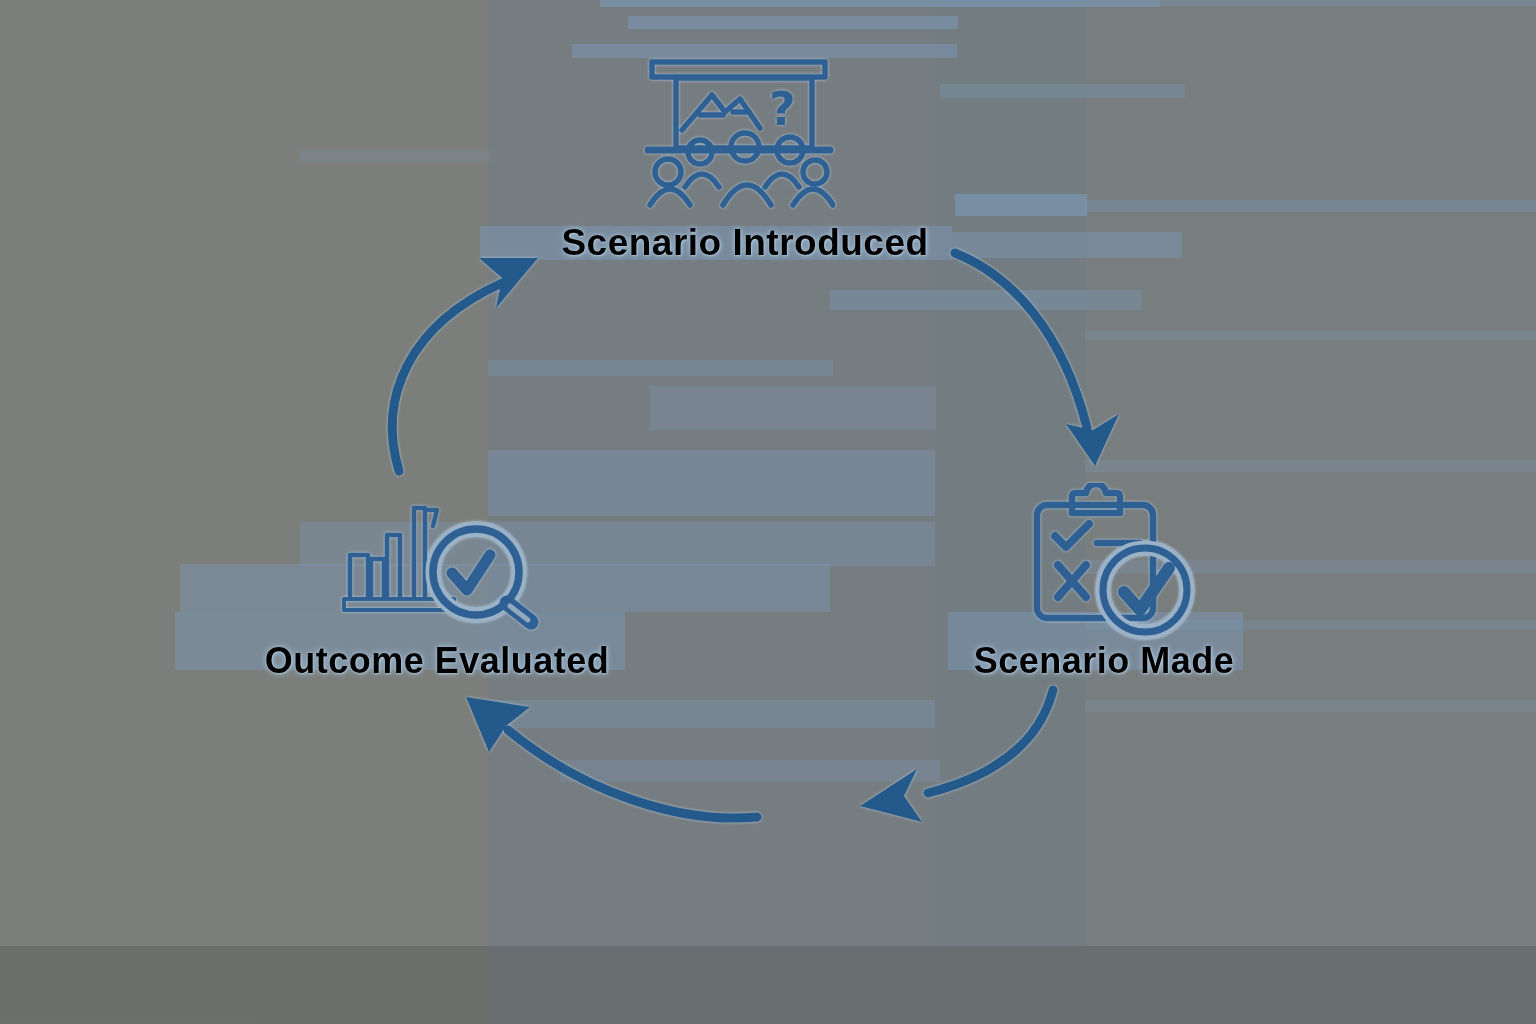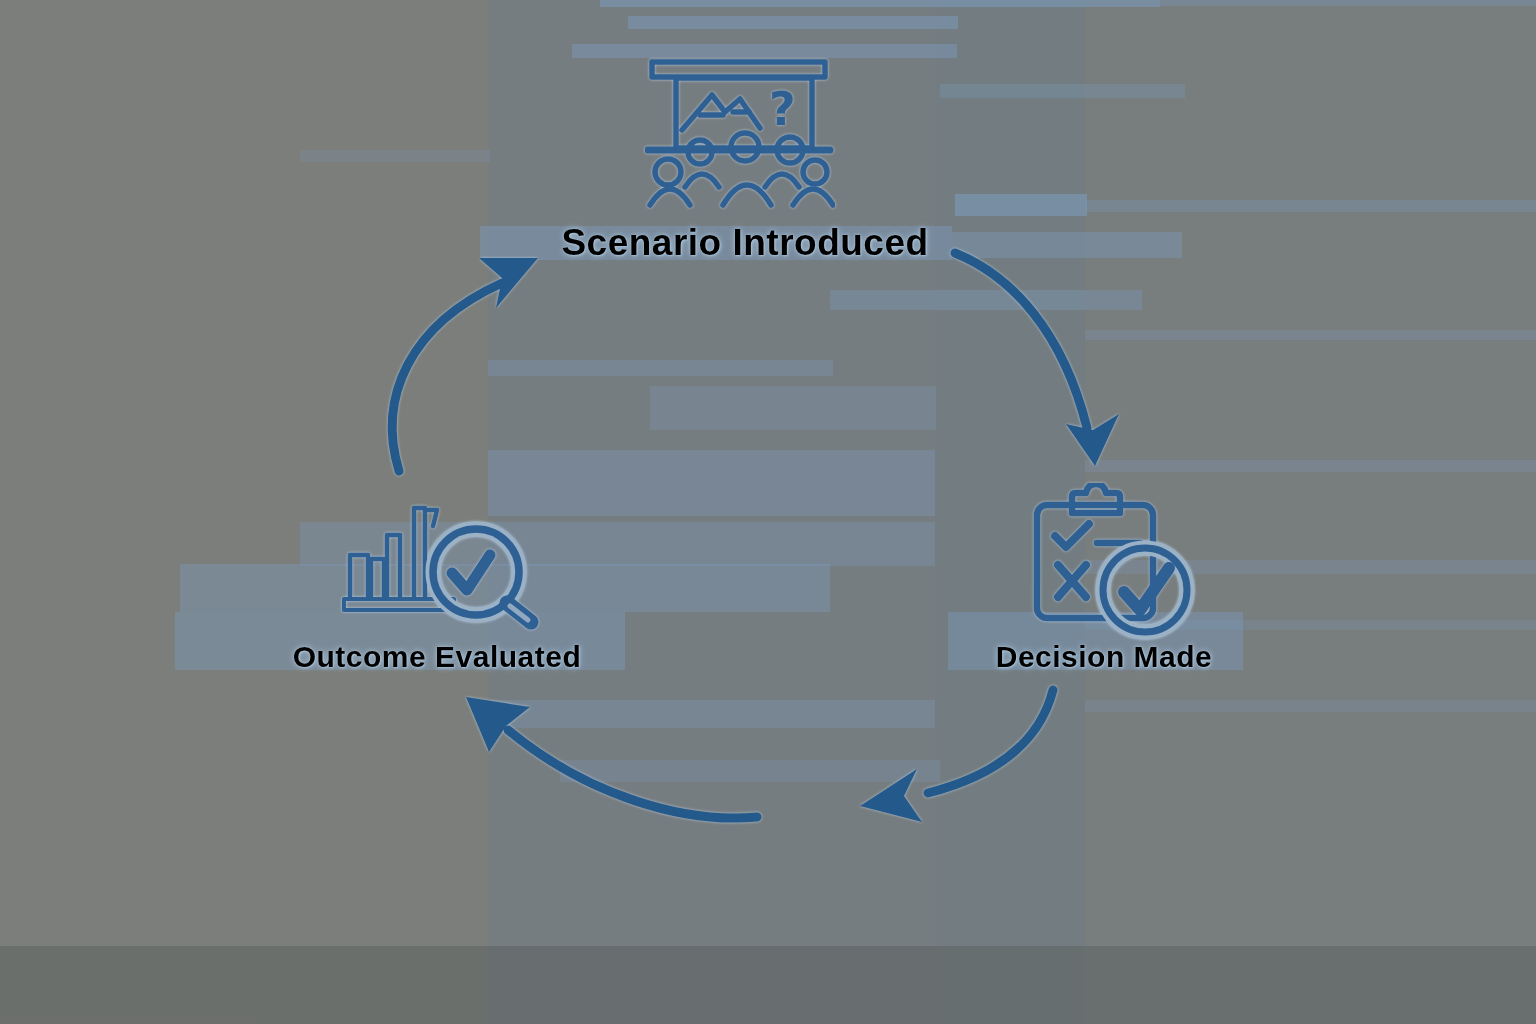--- a/index.html
+++ b/index.html
@@ -19,21 +19,21 @@
   .node-label{
     position:absolute;
     transform:translateX(-50%);
     font-weight:bold;
     white-space:nowrap;
     color:#000000;
     letter-spacing:.5px;
     text-shadow:0 0 1px #c2d6e6, 0 0 6px rgba(176,204,228,.95), 1px 1px 2px rgba(170,200,225,.7);
   }
   .label-scenario{left:745px;top:222px;font-size:37px;}
-  .label-side{font-size:30px;}
+  .label-side{font-size:36px;}
 </style>
 </head>
 <body>
 
 <div class="canvas">
 
   <div class="band" style="left:488px;width:447px;background:rgba(98,122,146,.22);"></div>
   <div class="band" style="left:935px;width:150px;background:rgba(98,122,146,.28);"></div>
   <div class="band" style="left:1085px;width:451px;background:rgba(98,122,146,.12);"></div>
 
@@ -111,21 +111,21 @@
       <rect x="7" y="22" width="116" height="113" rx="10"></rect>
       <path d="M42 30 V14 Q42 10 46 10 H56 Q58 1 66 1 Q74 1 76 10 H86 Q90 10 90 14 V30 H42 Z"></path>
       <polyline points="25,53 36,64 59,41" stroke-width="8"></polyline>
       <line x1="67" y1="60" x2="110" y2="60"></line>
       <line x1="28" y1="82" x2="56" y2="114" stroke-width="8"></line>
       <line x1="56" y1="82" x2="28" y2="114" stroke-width="8"></line>
       <circle cx="115" cy="107" r="42" stroke="#9bb2c6" stroke-width="15"></circle>
       <circle cx="115" cy="107" r="42" stroke-width="7"></circle>
       <polyline points="94,109 110,127 139,85" stroke-width="12"></polyline>
     </svg>
-    <div class="node-label label-side" style="left:1104px;top:640px;">Decision Made</div>
+    <div class="node-label label-side" style="left:1104px;top:640px;">Scenario Made</div>
   </div>
 
   <div class="node">
     <svg class="icon-svg" style="left:340px;top:495px;" width="205" height="150" viewBox="0 0 205 150" fill="none" stroke="#2e6094" stroke-width="4.5" stroke-linecap="round" stroke-linejoin="round">
       <rect x="4" y="104" width="110" height="11" stroke-width="4"></rect>
       <path d="M10 102 V60 H28 V102"></path>
       <path d="M31 102 V64 H44 V102"></path>
       <path d="M47 102 V40 H60 V102"></path>
       <path d="M74 102 V13 H85 V102"></path>
       <polyline points="85,15 97,15 93,31"></polyline>

